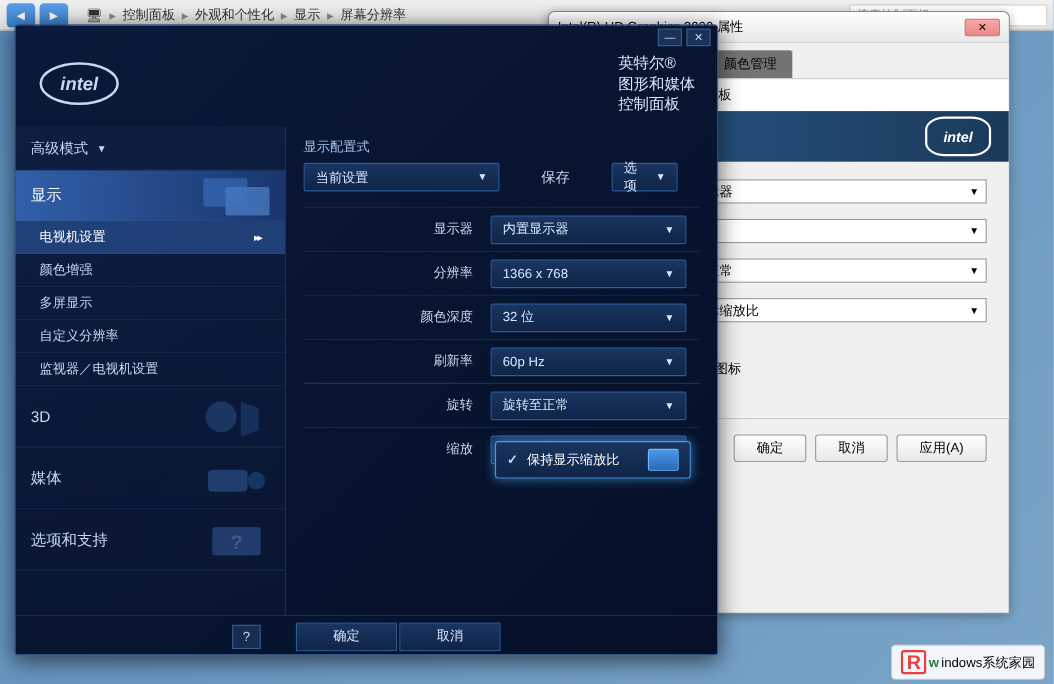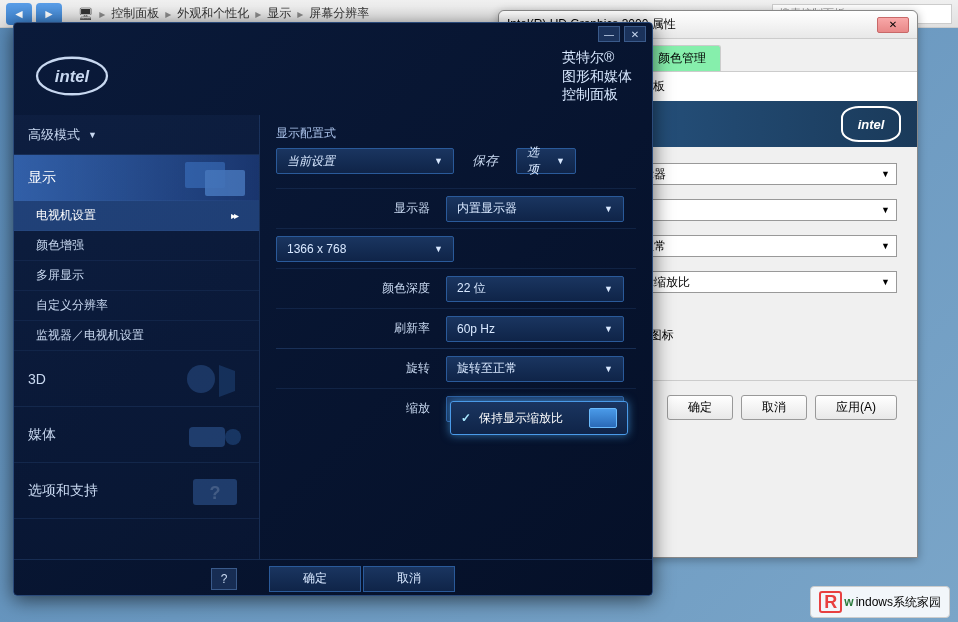--- a/index.html
+++ b/index.html
@@ -10,21 +10,21 @@
     .nav-btn { width: 26px; height: 22px; border-radius: 4px; background: linear-gradient(#5a9ee8, #3a7ec8); display: inline-flex; align-items: center; justify-content: center; color: white; cursor: pointer; }
     .breadcrumb { display: flex; align-items: center; gap: 6px; margin-left: 12px; color: #333; }
     .breadcrumb .sep { color: #888; }
     .search-box { margin-left: auto; width: 180px; height: 20px; border: 1px solid #ccc; background: white; padding: 0 6px; font-size: 11px; color: #888; display: flex; align-items: center; }
     
     
     .bg-dialog { position: absolute; top: 10px; left: 498px; width: 420px; height: 548px; background: #f0f0f0; border: 1px solid #888; border-radius: 6px 6px 0 0; box-shadow: 0 2px 10px rgba(0,0,0,0.3); }
     .bg-dialog-title { height: 28px; background: linear-gradient(#fff, #e8e8e8); border-bottom: 1px solid #ccc; display: flex; align-items: center; padding: 0 8px; font-size: 12px; border-radius: 6px 6px 0 0; }
     .bg-dialog-close { margin-left: auto; width: 32px; height: 16px; background: linear-gradient(#f8a8a8, #e88888); border: 1px solid #c86868; border-radius: 2px; display: flex; align-items: center; justify-content: center; cursor: pointer; font-size: 10px; }
     .bg-tabs { display: flex; padding: 6px 8px 0; gap: 2px; background: #f0f0f0; }
-    .bg-tab { padding: 4px 14px; font-size: 12px; border: 1px solid #ccc; border-bottom: none; background: #86efac; border-radius: 3px 3px 0 0; cursor: pointer; }
+    .bg-tab { padding: 4px 14px; font-size: 12px; border: 1px solid #ccc; border-bottom: none; background: #737373; border-radius: 3px 3px 0 0; cursor: pointer; }
     .bg-subtitle { padding: 6px 14px; font-size: 12px; background: white; border-top: 1px solid #ccc; }
     .bg-banner { height: 46px; background: linear-gradient(90deg, #2a5a8a, #1a3a5a); color: white; display: flex; align-items: center; padding: 0 16px; position: relative; }
     .bg-banner-text { font-size: 16px; font-weight: 500; }
     .bg-banner .intel-badge { margin-left: auto; }
     .bg-form { padding: 16px 20px; background: #f0f0f0; }
     .bg-row { display: flex; align-items: center; margin-bottom: 14px; }
     .bg-row label { width: 60px; font-size: 12px; text-align: right; margin-right: 20px; }
     .bg-select { flex: 1; height: 22px; border: 1px solid #999; background: white; font-size: 12px; padding: 0 6px; display: flex; align-items: center; justify-content: space-between; cursor: pointer; }
     .bg-select .caret { font-size: 9px; }
     .bg-checkbox-row { padding: 20px 40px; font-size: 12px; display: flex; align-items: center; gap: 8px; }
@@ -49,21 +49,21 @@
     .side-item.active { background: linear-gradient(90deg, rgba(80,150,255,0.55), rgba(50,100,200,0.35)); color: #fff; }
     .side-item .thumb { position: absolute; right: 10px; width: 70px; height: 40px; opacity: 0.5; }
     .side-sub { height: 30px; padding: 0 22px; display: flex; align-items: center; font-size: 12px; border-bottom: 1px solid rgba(60,100,160,0.15); cursor: pointer; }
     .side-sub.active { background: rgba(80,150,255,0.3); color: #fff; }
     .side-sub .arrows { margin-left: auto; font-size: 10px; letter-spacing: -2px; }
     .side-big { height: 56px; display: flex; align-items: center; padding: 0 14px; font-size: 14px; border-bottom: 1px solid rgba(60,100,160,0.2); cursor: pointer; position: relative; }
     .side-big .thumb { position: absolute; right: 10px; width: 70px; height: 44px; opacity: 0.45; }
     
     .intel-content { flex: 1; padding: 10px 16px 0; }
     .cfg-header { font-size: 12px; color: #a8c0e8; margin-bottom: 6px; }
-    .cfg-row { display: flex; align-items: center; gap: 8px; margin-bottom: 6px; font-style: italic; }
+    .cfg-row { display: flex; align-items: center; gap: 28px; margin-bottom: 6px; }
     .cfg-dd { height: 26px; background: linear-gradient(#1a3560, #0f2448); border: 1px solid #2a5a9a; border-radius: 2px; display: flex; align-items: center; padding: 0 10px; font-size: 12px; color: #d8e8ff; cursor: pointer; }
     .cfg-dd .caret { margin-left: auto; font-size: 9px; padding-left: 10px; }
     .cfg-dd.wide { width: 178px; }
     .cfg-link { font-size: 13px; color: #c8d8f0; cursor: pointer; padding: 0 10px; }
     
     .form-section { margin-top: 14px; }
     .form-row { display: flex; align-items: center; height: 40px; border-top: 1px solid rgba(60,100,160,0.2); }
     .form-label { width: 170px; text-align: right; padding-right: 16px; font-size: 12px; color: #c8d8f0; }
     .intel-select { width: 178px; height: 26px; background: linear-gradient(#1a3560, #0f2448); border: 1px solid #2a5a9a; border-radius: 2px; display: flex; align-items: center; padding: 0 10px; font-size: 12px; color: #d8e8ff; cursor: pointer; }
     .intel-select .caret { margin-left: auto; font-size: 9px; }
@@ -239,29 +239,30 @@
 
       <div class="form-section">
         <div class="form-row">
           <div class="form-label">显示器</div>
           <div class="intel-select">
               <span>内置显示器</span>
               <span class="caret">▼</span>
             </div>
         </div>
         <div class="form-row">
+          <div class="form-label">分辨率</div>
           <div class="intel-select">
               <span>1366 x 768</span>
               <span class="caret">▼</span>
             </div>
         </div>
         <div class="form-row">
           <div class="form-label">颜色深度</div>
           <div class="intel-select">
-              <span>22 位</span>
+              <span>32 位</span>
               <span class="caret">▼</span>
             </div>
         </div>
         <div class="form-row">
           <div class="form-label">刷新率</div>
           <div class="intel-select">
               <span>60p Hz</span>
               <span class="caret">▼</span>
             </div>
         </div>

